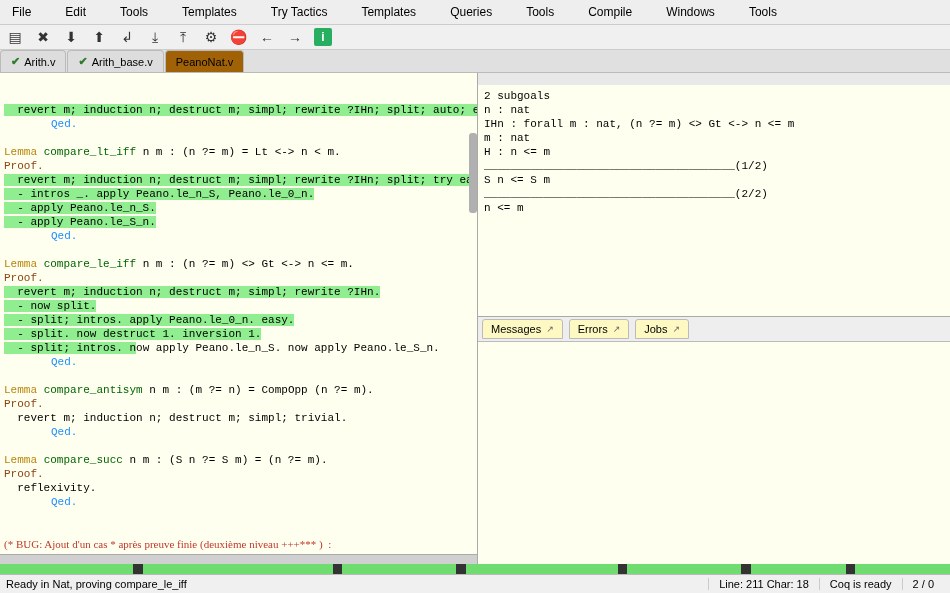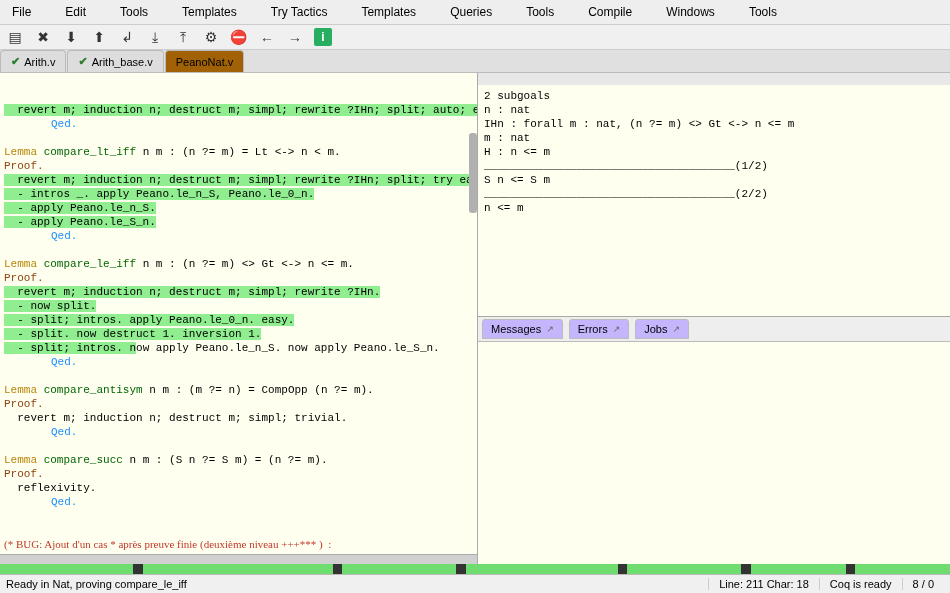--- a/index.html
+++ b/index.html
@@ -151,21 +151,21 @@
   background: #eee;
   border-bottom: 1px solid #bbb;
   padding: 2px 4px;
   gap: 6px;
   align-items: center;
 }
 .msg-tab {
   padding: 3px 8px;
   border: 1px solid #bbb;
   border-radius: 3px 3px 0 0;
-  background: #c4b5fd;
+  background: #fef9c3;
   font-size: 11px;
   display: flex;
   gap: 5px;
   align-items: center;
 }
 .msg-tab .pop { font-size: 9px; color: #666; }
 .msg-area {
   flex: 1;
   background: #fffff0;
 }
@@ -290,14 +290,14 @@
     <div class="gap" style="width:1%"></div>
   <div class="seg" style="width:10%"></div>
     <div class="gap" style="width:1%"></div>
   <div class="seg" style="width:10%"></div>
 </div>
 
 <div class="status">
   <span class="left">Ready in Nat, proving compare_le_iff</span>
   <span class="cell">Line:  211 Char:   18</span>
   <span class="cell">Coq is ready</span>
-  <span class="cell">8 / 0</span>
+  <span class="cell">2 / 0</span>
 </div>
 
 </body></html>

